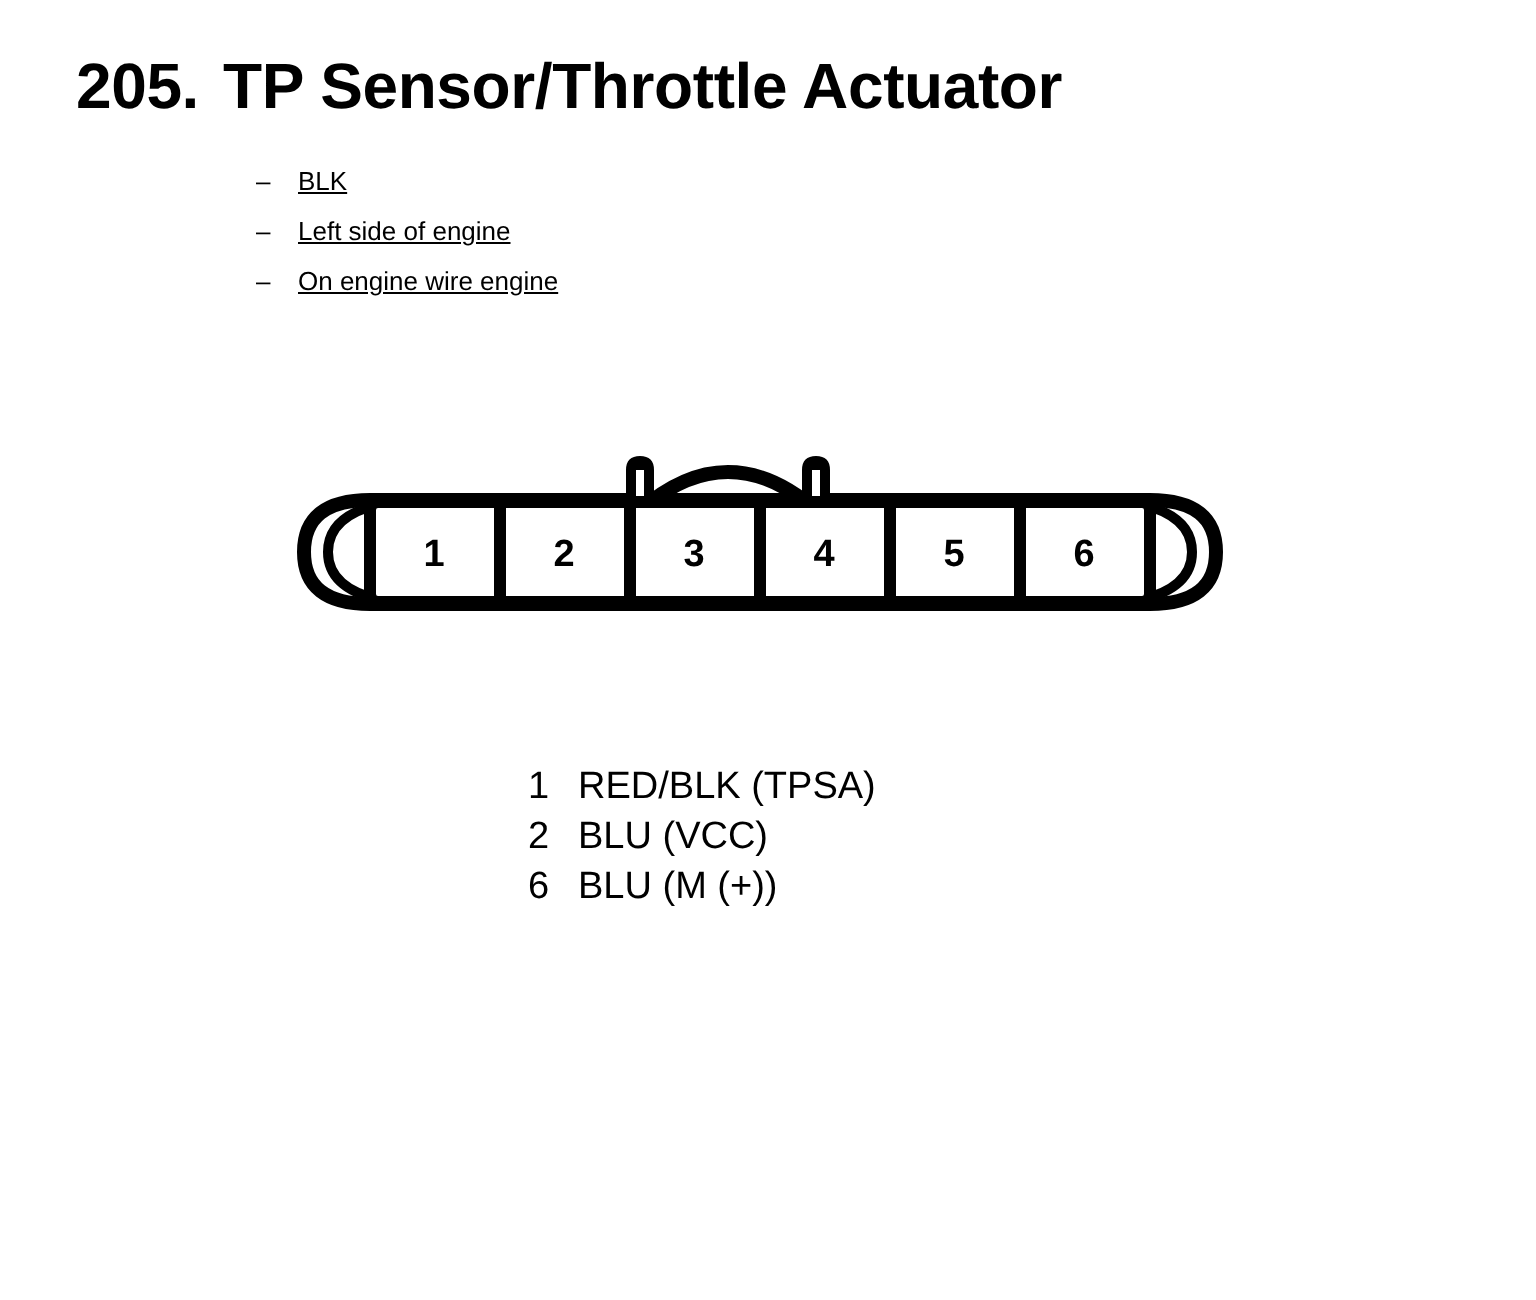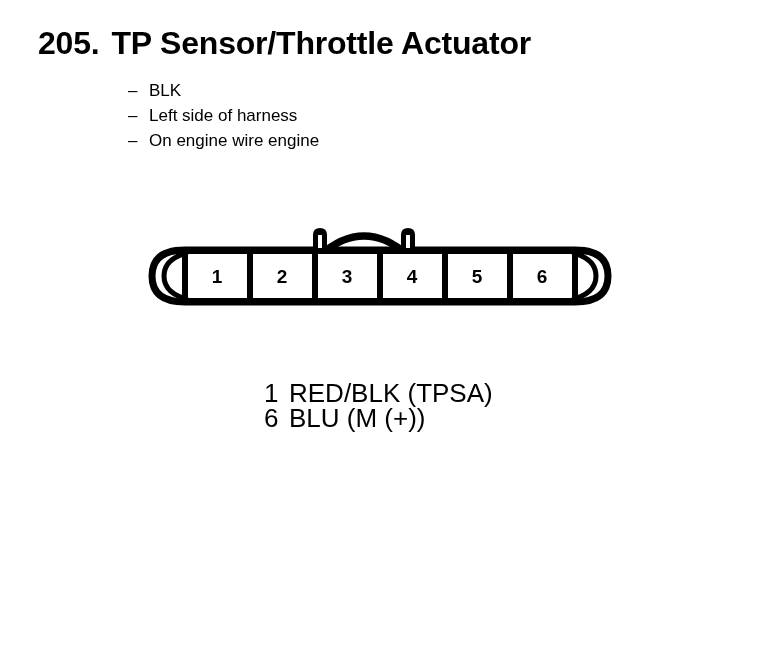--- a/index.html
+++ b/index.html
@@ -31,22 +31,23 @@
   #page-title .title-number {
     margin-right: 12px;
     margin-top: 44px;
   }
 
   
   #spec-list {
     position: absolute;
     left: 128px;
     top: 78px;
-    font-size: 17px;
+    font-size: 13px;
     line-height: 25px;
+    text-decoration: underline;
   }
   #spec-list .spec-line {
     white-space: nowrap;
     height: 25px;
   }
   #spec-list .spec-dash {
     display: inline-block;
     width: 21px;
   }
 
@@ -67,21 +68,21 @@
     font-weight: bold;
     text-anchor: middle;
     fill: #000000;
   }
 
   
   #pin-legend {
     position: absolute;
     left: 264px;
     top: 381px;
-    font-size: 26px;
+    font-size: 19px;
     line-height: 25.2px;
   }
   #pin-legend .legend-row {
     white-space: nowrap;
     height: 25.2px;
   }
   #pin-legend .legend-pin {
     display: inline-block;
     width: 25px;
   }
@@ -91,21 +92,21 @@
 
 <div id="page-title">
   <span class="title-number">205.</span><span class="title-name">TP Sensor/Throttle Actuator</span>
 </div>
 
 <div id="spec-list">
   <div class="spec-line">
     <span class="spec-dash">–</span><span>BLK</span>
   </div>
   <div class="spec-line">
-    <span class="spec-dash">–</span><span>Left side of harness</span>
+    <span class="spec-dash">–</span><span>Left side of engine</span>
   </div>
   <div class="spec-line">
     <span class="spec-dash">–</span><span>On engine wire engine</span>
   </div>
 </div>
 
 <div id="connector-diagram">
   <svg width="470" height="120" viewBox="0 0 470 120" xmlns="http://www.w3.org/2000/svg">
 
     <path d="M 40 32 Q 7 32 7 58 Q 7 84 40 84 L 430 84 Q 463 84 463 58 Q 463 32 430 32 Z" fill="none" stroke="#000000" stroke-width="7"></path>
@@ -138,15 +139,18 @@
     <text class="pin-number-text" x="332" y="65">5</text>
     <text class="pin-number-text" x="397" y="65">6</text>
   </svg>
 </div>
 
 <div id="pin-legend">
   <div class="legend-row">
     <span class="legend-pin">1</span><span>RED/BLK (TPSA)</span>
   </div>
   <div class="legend-row">
+    <span class="legend-pin">2</span><span>BLU (VCC)</span>
+  </div>
+  <div class="legend-row">
     <span class="legend-pin">6</span><span>BLU (M (+))</span>
   </div>
 </div>
 
 </body></html>

